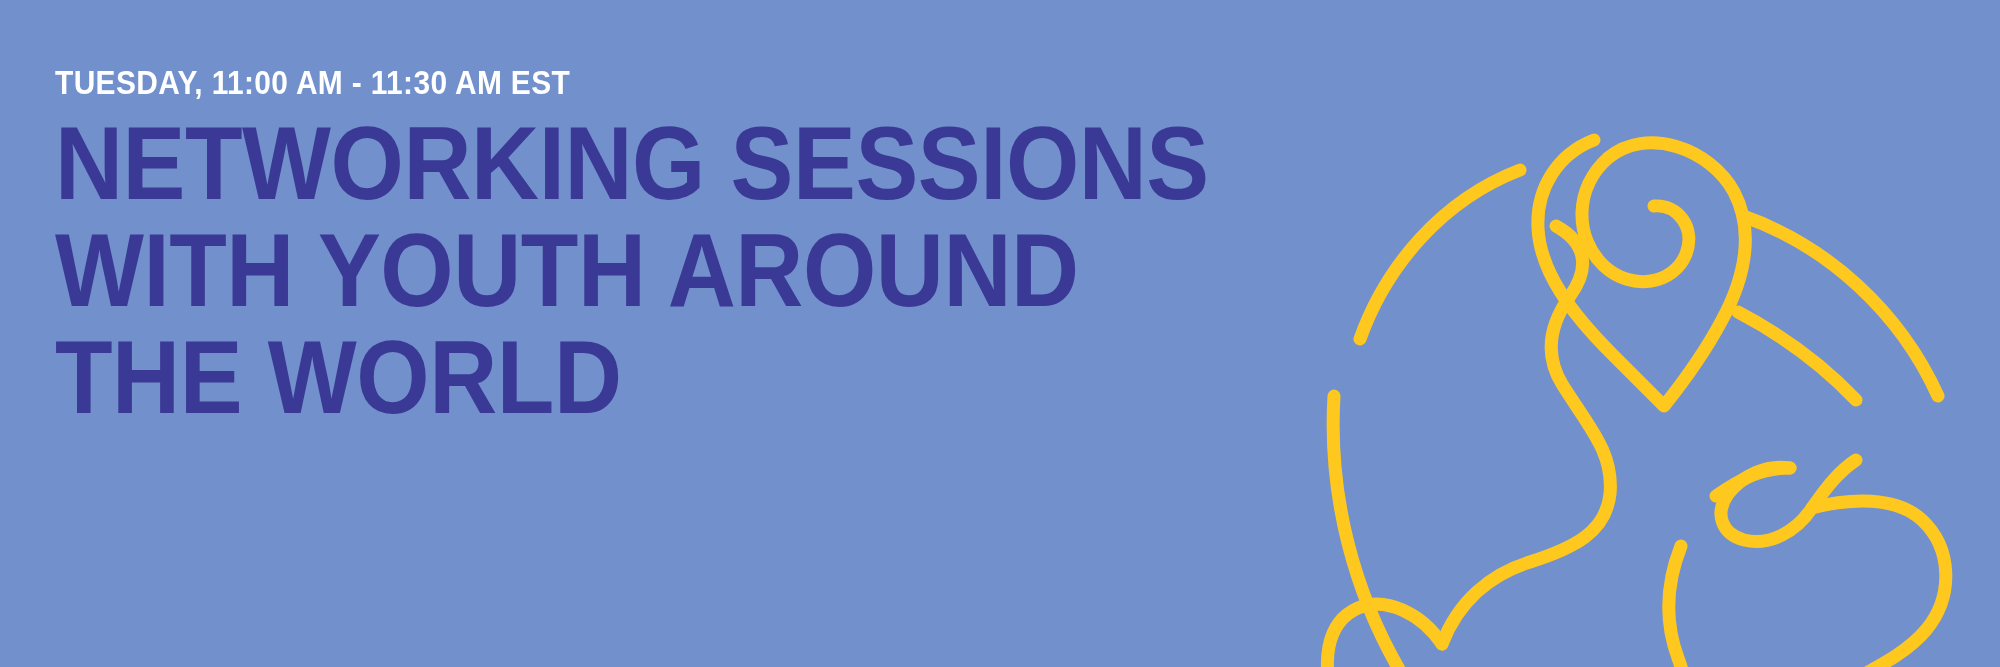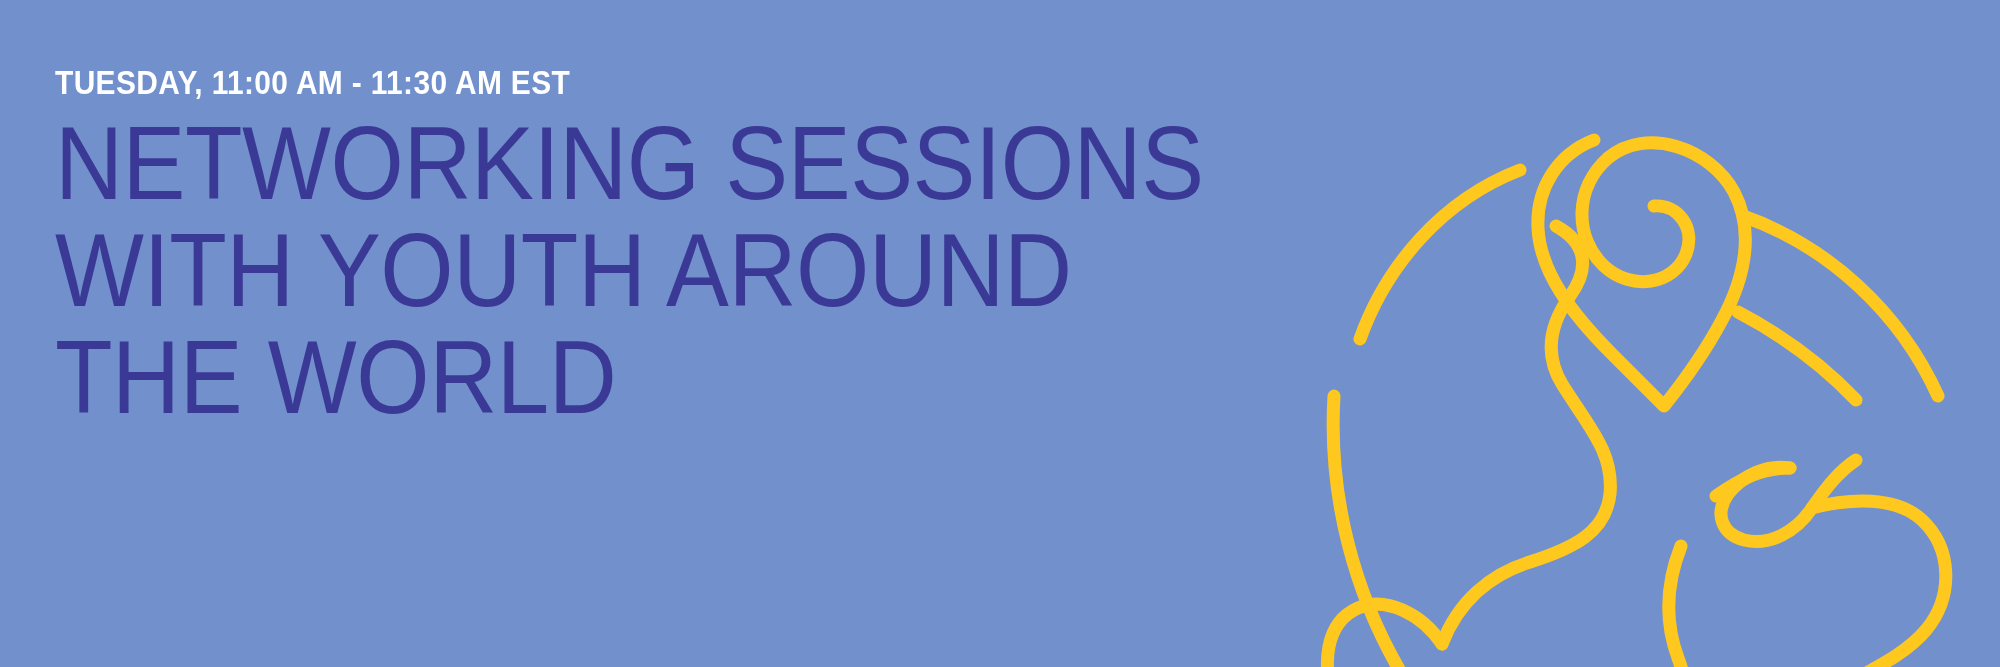--- a/index.html
+++ b/index.html
@@ -39,21 +39,21 @@
     letter-spacing: 0.4px;
     transform: scaleX(0.88);
     transform-origin: left center;
     white-space: nowrap;
     margin: 0 0 8px 0;
   }
 
   #headline {
     color: #3B3996;
     font-family: "Liberation Sans Narrow", "Liberation Sans", sans-serif;
-    font-weight: normal;
+    font-weight: bold;
     font-size: 103px;
     line-height: 107px;
     letter-spacing: -0.5px;
     margin: 0;
   }
   #headline .hl-line {
     display: block;
     white-space: nowrap;
     transform: scaleX(0.915);
     transform-origin: left center;

